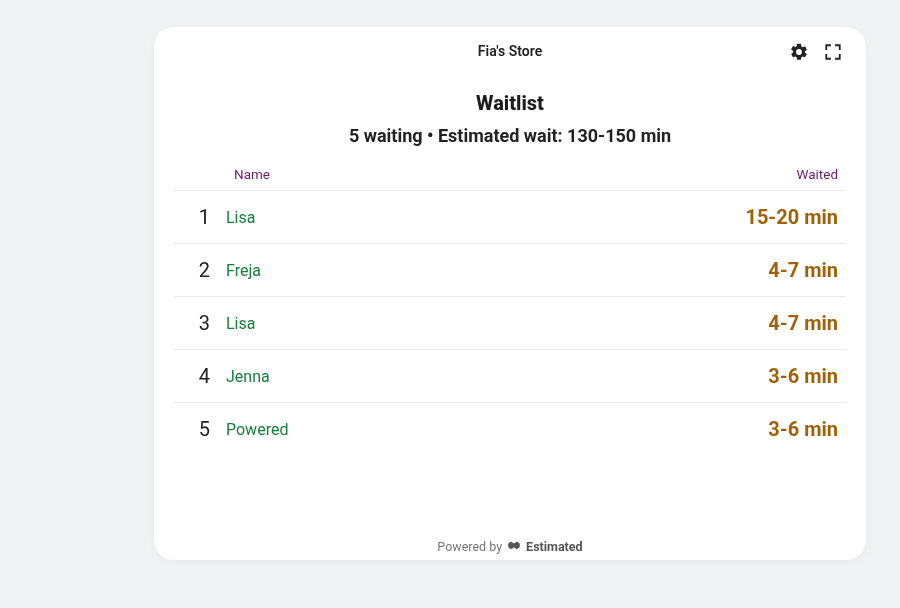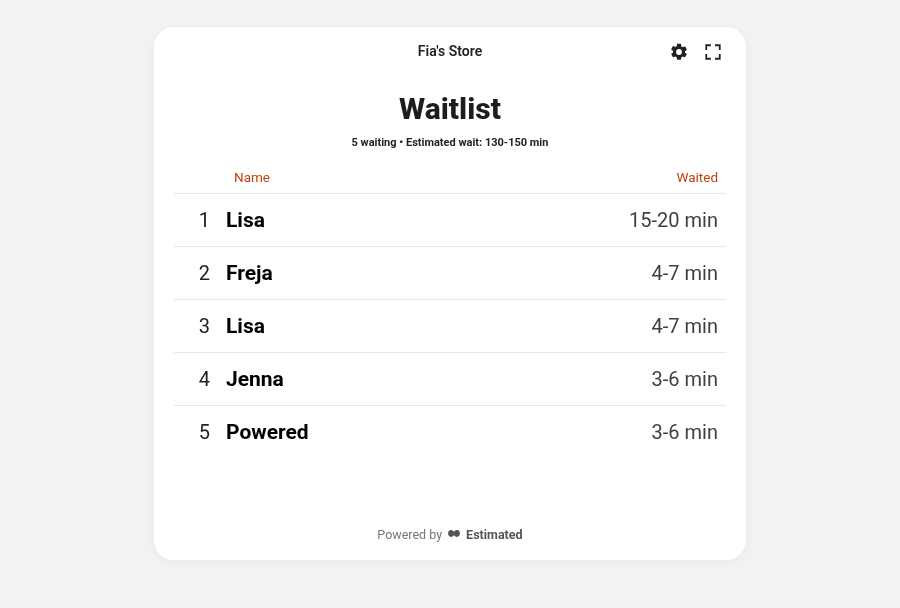--- a/index.html
+++ b/index.html
@@ -11,21 +11,21 @@
     font-family: -apple-system, BlinkMacSystemFont, "Segoe UI", Roboto, "Helvetica Neue", Arial, sans-serif;
     background: #f1f2f3;
     width: 900px;
     height: 608px;
     overflow: hidden;
   }
   .card {
     position: absolute;
     left: 154px;
     top: 27px;
-    width: 592px;
+    width: 712px;
     height: 533px;
     background: #ffffff;
     border-radius: 20px;
     box-shadow: 0 2px 8px rgba(0,0,0,0.04);
     display: flex;
     flex-direction: column;
   }
   .header {
     position: relative;
     height: 48px;
@@ -50,38 +50,38 @@
     width: 22px;
     height: 22px;
     display: flex;
     align-items: center;
     justify-content: center;
     cursor: pointer;
     color: #222;
   }
   .title {
     text-align: center;
-    font-size: 30px;
+    font-size: 20px;
     font-weight: 800;
     color: #1d1d1d;
     margin-top: 16px;
   }
   .subtitle {
     text-align: center;
-    font-size: 11px;
+    font-size: 18px;
     font-weight: 700;
     color: #222;
     margin-top: 10px;
   }
   .columns {
     display: flex;
     padding: 0 28px;
     margin-top: 20px;
     font-size: 13.5px;
-    color: #c2410c;
+    color: #701a75;
     font-weight: 400;
   }
   .col-index {
     width: 52px;
   }
   .col-name {
     flex: 1;
     padding-left: 0px;
   }
   .col-wait {
@@ -108,36 +108,36 @@
   .row-index {
     width: 44px;
     text-align: right;
     font-size: 20px;
     font-weight: 400;
     color: #222;
     padding-right: 16px;
   }
   .row-name {
     flex: 1;
-    font-size: 21px;
-    font-weight: 700;
-    color: #000000;
+    font-size: 16px;
+    font-weight: 400;
+    color: #15803d;
   }
   .row-wait {
     font-size: 20px;
-    font-weight: 400;
-    color: #404040;
+    font-weight: 700;
+    color: #a16207;
     text-align: right;
   }
   .footer {
     margin-top: auto;
     text-align: center;
     font-size: 12.5px;
     color: #777;
-    padding: 14px 0 18px 0;
+    padding: 14px 0 6px 0;
     display: flex;
     align-items: center;
     justify-content: center;
     gap: 5px;
   }
   .footer-brand {
     font-weight: 700;
     color: #555;
   }
   .butterfly {

